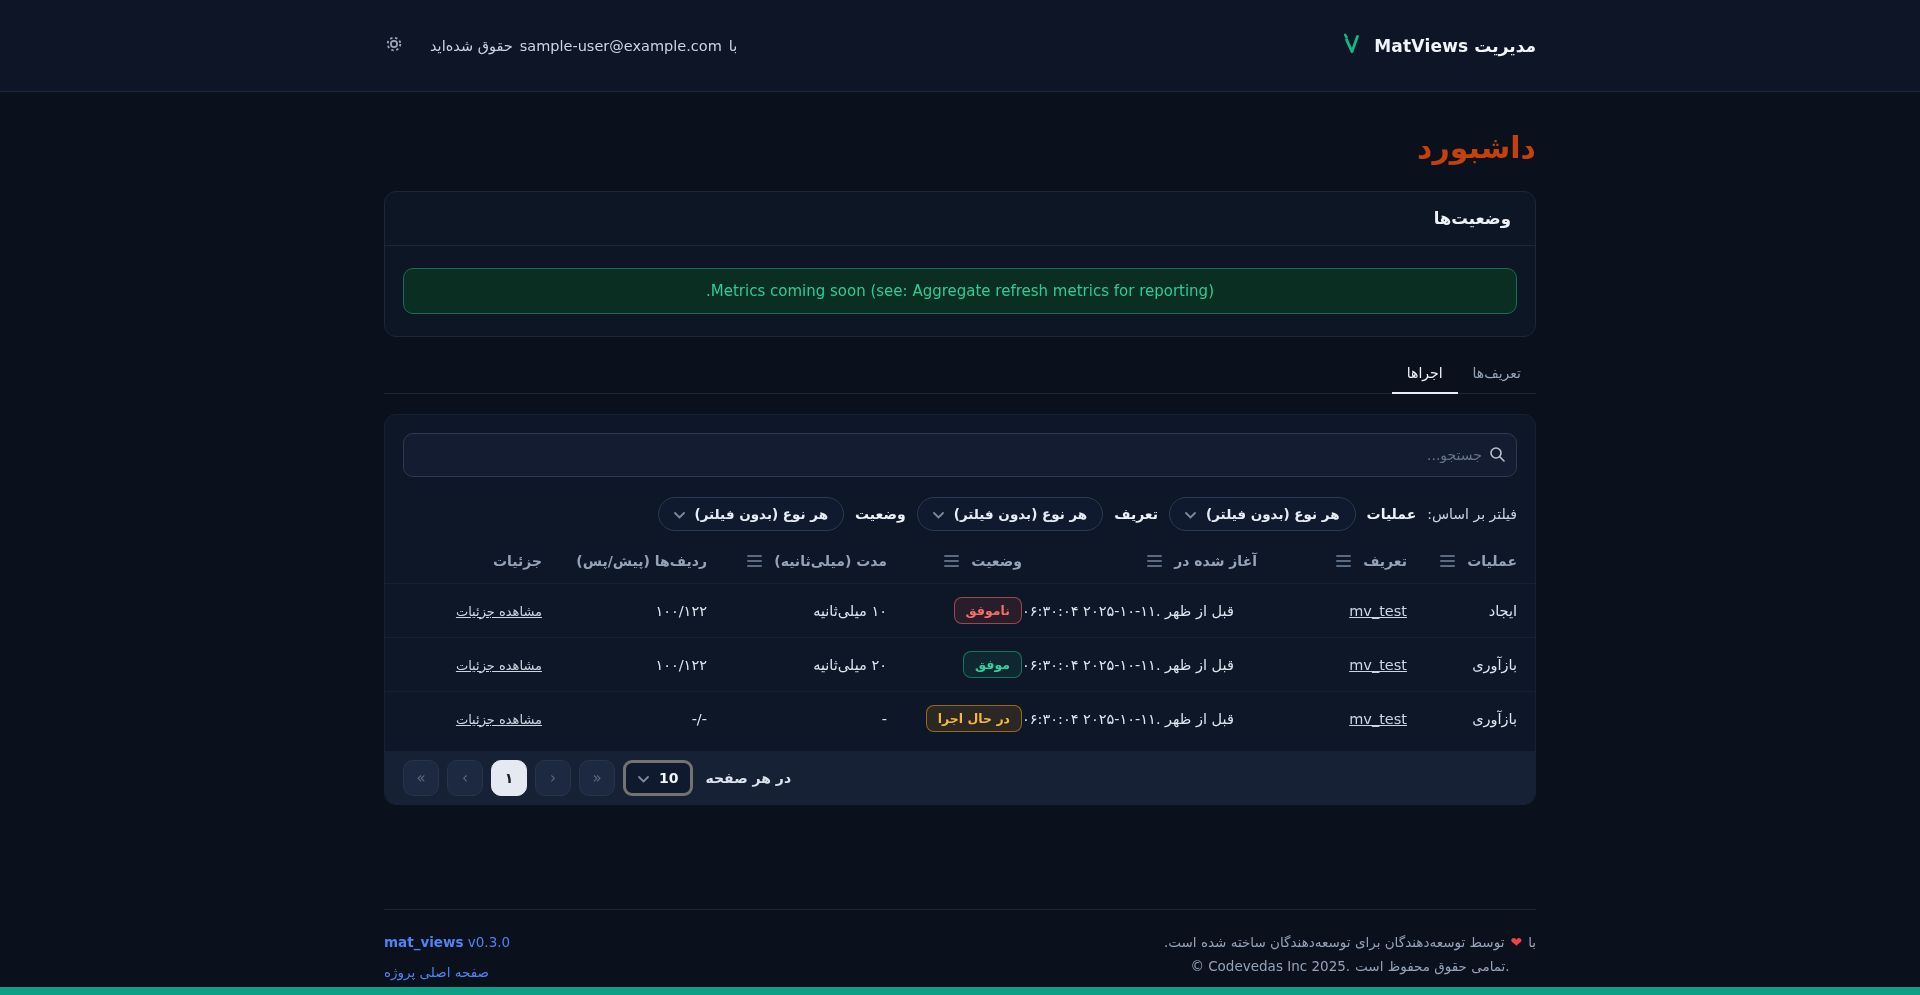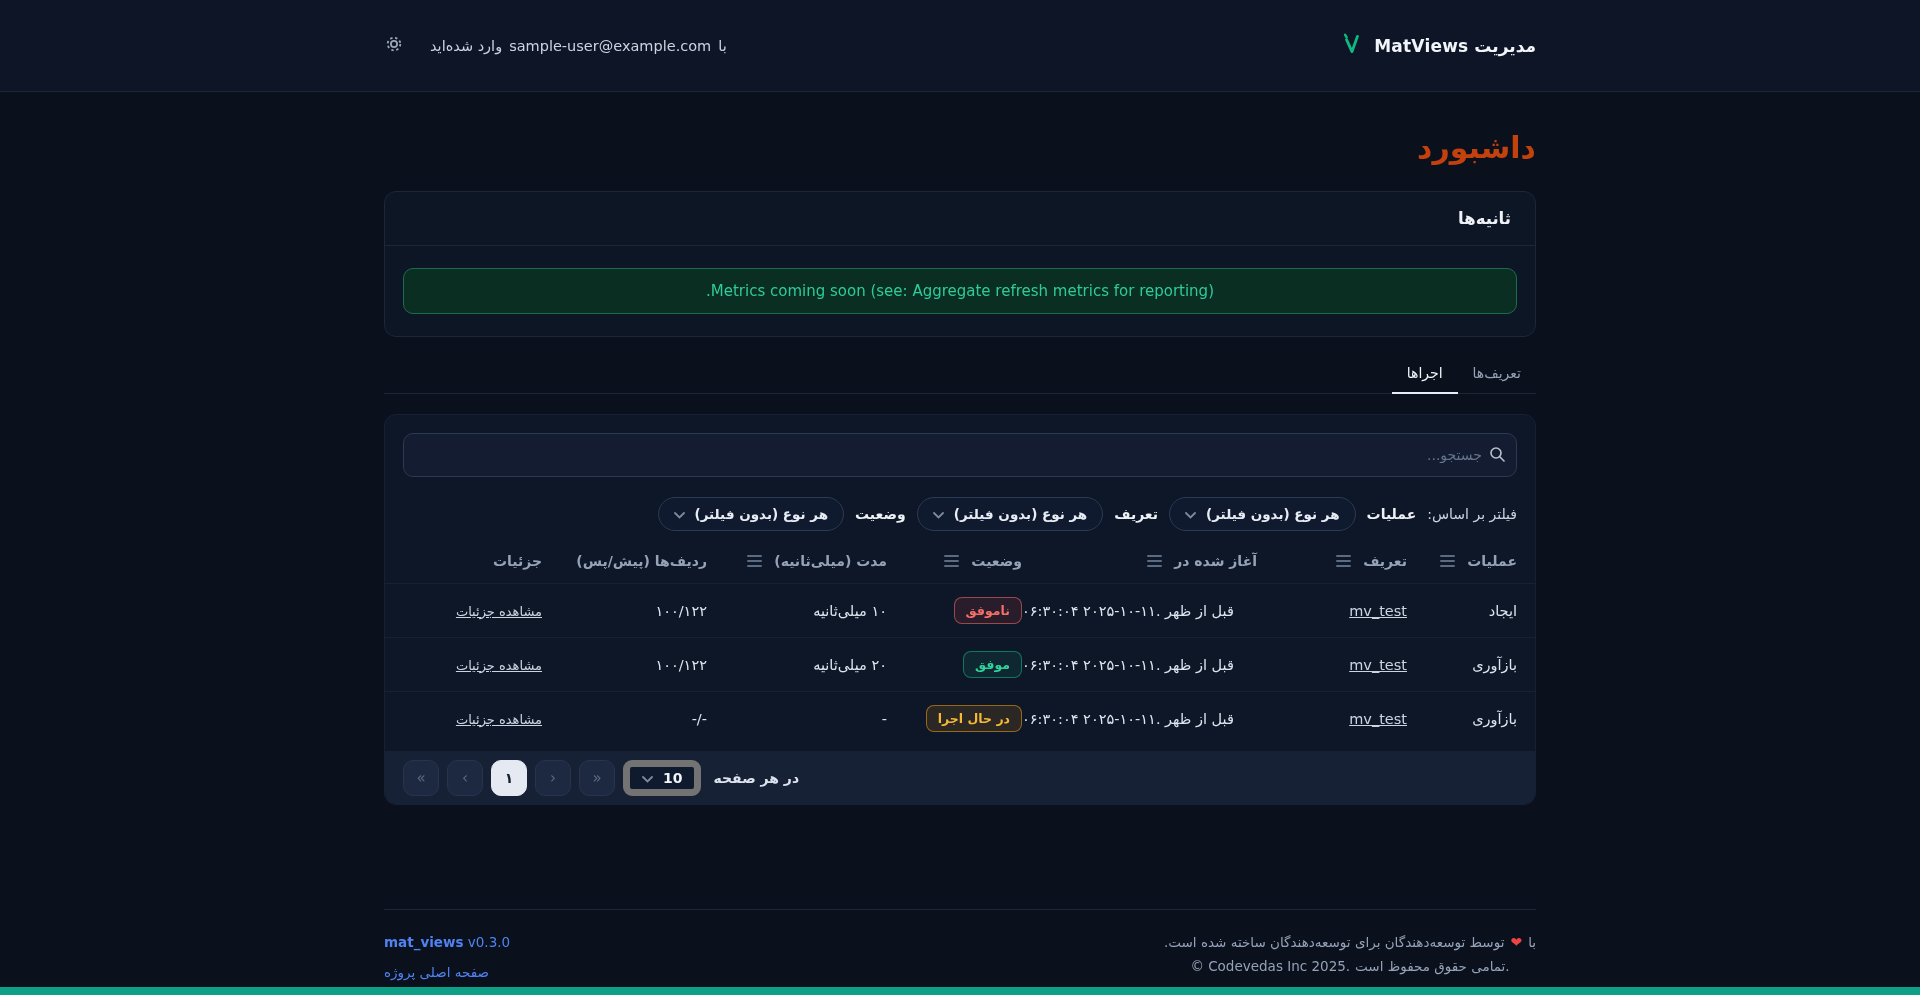--- a/index.html
+++ b/index.html
@@ -69,21 +69,21 @@
   .mv-link { color:#cbd5e1; text-decoration:underline; direction:ltr; unicode-bidi:isolate; cursor:pointer; }
   .date-cell { direction:ltr; unicode-bidi:isolate; }
   .details-link { color:#cbd5e1; text-decoration:underline; font-size:13px; cursor:pointer; }
   .badge { display:inline-block; padding:5px 11px; border-radius:8px; font-size:12.5px; font-weight:bold; border:1px solid; }
   .b-failed  { color:#f47069; background:rgba(239,68,68,.12);  border-color:rgba(244,112,105,.55); }
   .b-success { color:#30d39b; background:rgba(16,185,129,.10); border-color:rgba(16,185,129,.55); }
   .b-running { color:#f5b935; background:rgba(245,158,11,.12); border-color:rgba(245,158,11,.55); }
 
   .pagination { margin-top:6px; height:53px; background:#172135; display:flex; align-items:center; justify-content:flex-end; gap:8px; padding:0 18px; }
   .pp-label { font-size:14px; color:#dbe3ee; font-weight:bold; margin-inline-end:4px; }
-  .psel { height:36px; min-width:66px; border-radius:9px; background:#101a2e; border:7px solid #737373; display:flex; align-items:center; gap:10px; color:#f1f5f9; font-size:14px; font-weight:bold; cursor:pointer; padding:0 12px; font-family:inherit; }
+  .psel { height:36px; min-width:66px; border-radius:9px; background:#101a2e; border:3px solid #737373; display:flex; align-items:center; gap:10px; color:#f1f5f9; font-size:14px; font-weight:bold; cursor:pointer; padding:0 12px; font-family:inherit; }
   .psel .num { direction:ltr; }
   .pbtn { width:36px; height:36px; border-radius:10px; background:#1d2940; border:1px solid #27344c; color:#5d6d85; font-size:15px; display:flex; align-items:center; justify-content:center; cursor:pointer; font-family:inherit; }
   .pcur { width:36px; height:36px; border-radius:10px; background:#e5eaf2; border:1px solid #e5eaf2; color:#16202f; font-size:14px; font-weight:bold; display:flex; align-items:center; justify-content:center; cursor:pointer; font-family:inherit; }
 
   
   .footer { margin-top:104px; border-top:1px solid #1c2737; padding-top:24px; }
   .footer-inner { display:flex; justify-content:space-between; align-items:flex-start; }
   .f-right { font-size:13.5px; color:#94a3b8; display:flex; flex-direction:column; gap:8px; }
   .made-line { display:flex; align-items:center; gap:6px; }
   .heart { color:#ef4444; font-size:14px; }
@@ -110,41 +110,41 @@
         <svg width="24" height="24" viewBox="0 0 22 22">
           <path d="M6 7 L11 18 L16 4" stroke="#10b981" stroke-width="2.6" fill="none" stroke-linecap="round" stroke-linejoin="round"></path>
           <path d="M4.6 2.5 L6.1 5" stroke="#10b981" stroke-width="2.2" stroke-linecap="round"></path>
         </svg>
       </span>
     </div>
     <div class="user-area">
       <span class="signin">
         <span>با</span>
         <span class="email">sample-user@example.com</span>
-        <span>وارد شده‌اید</span>
+        <span>حقوق شده‌اید</span>
       </span>
       <button class="gearbtn">
         <span>
           <svg width="20" height="20" viewBox="0 0 20 20">
             <g stroke="#9aa7b8" fill="none" stroke-width="1.8">
               <circle cx="10" cy="10" r="3.1"></circle>
               <circle cx="10" cy="10" r="6.3" stroke-dasharray="2.4 2.6"></circle>
             </g>
           </svg>
         </span>
       </button>
     </div>
   </div>
 </header>
 
 <main class="container">
   <h1 class="page-title">داشبورد</h1>
 
   <section class="card">
-    <div class="card-head">ثانیه‌ها</div>
+    <div class="card-head">وضعیت‌ها</div>
     <div class="card-body">
       <div class="banner">Metrics coming soon (see: Aggregate refresh metrics for reporting).</div>
     </div>
   </section>
 
   <nav class="tabs">
     <button class="tab">تعریف‌ها</button>
     <button class="tab active">اجراها</button>
   </nav>
 

